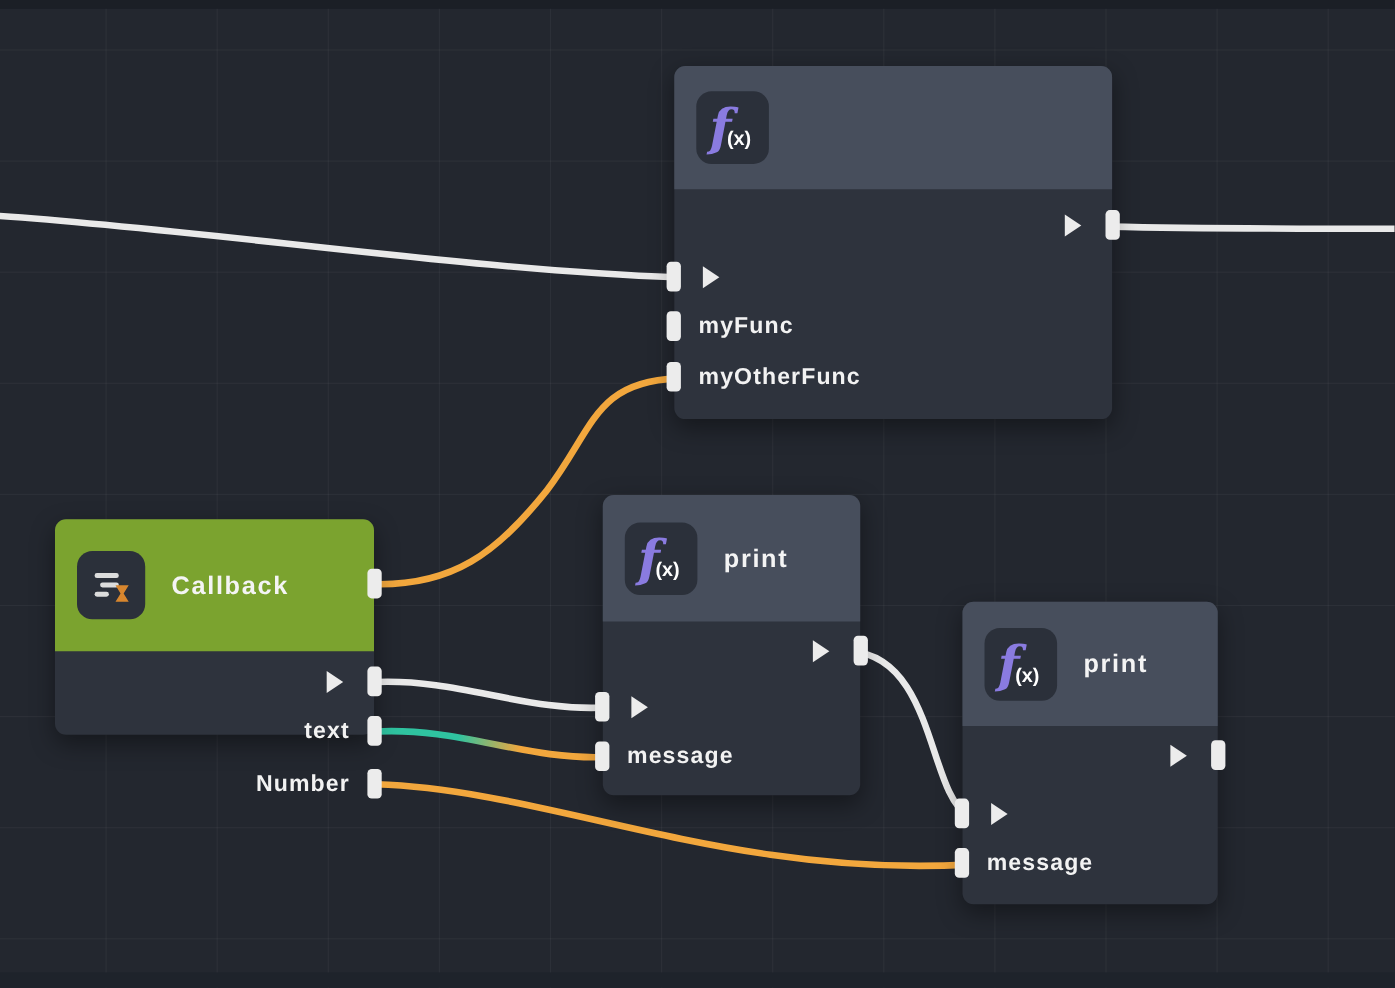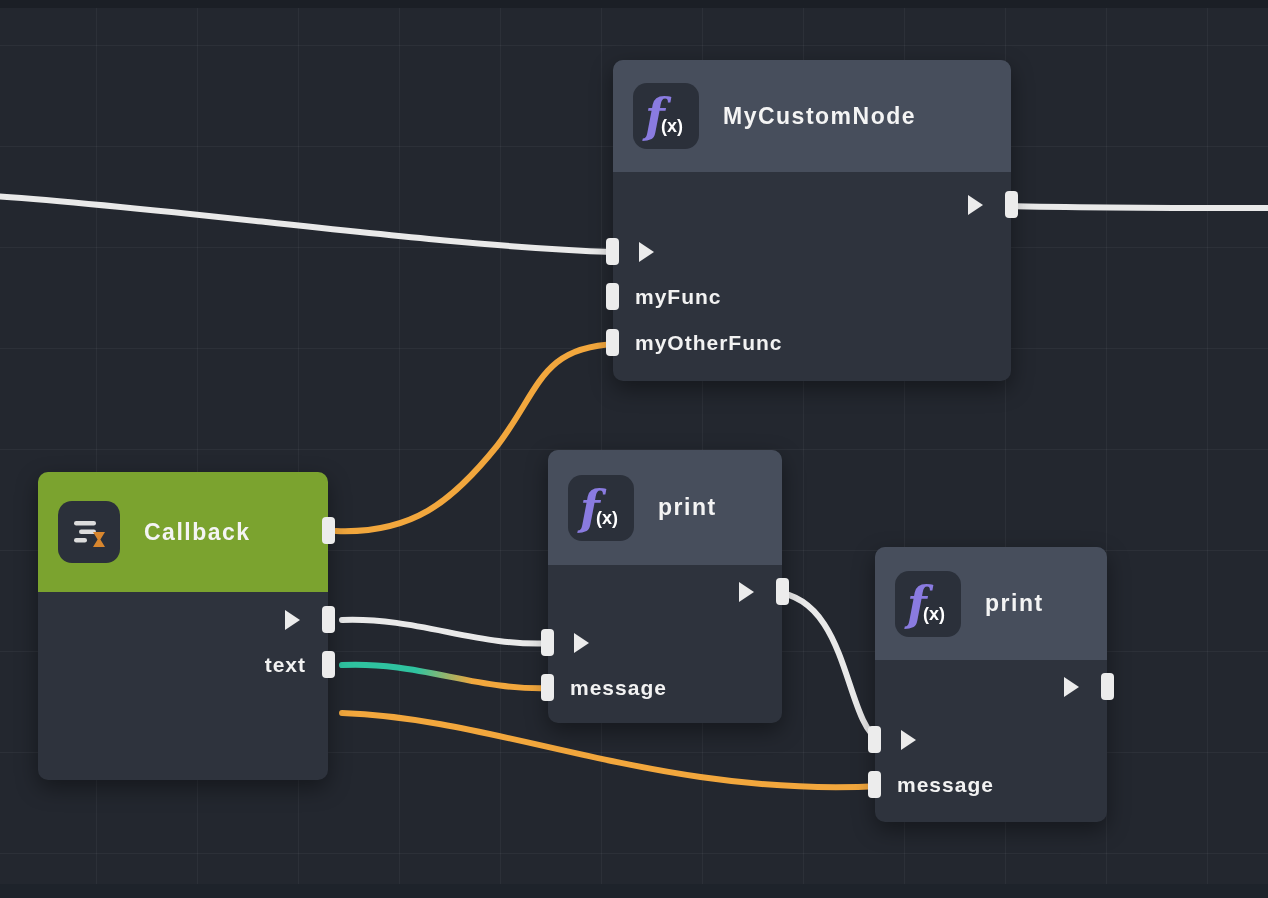--- a/index.html
+++ b/index.html
@@ -66,21 +66,21 @@
 
   
   #node-mcn { left:613px; top:60px; width:398px; height:321px; }
   #node-mcn .node-header { height:112px; }
   .mcn-out-exec  { top:131px; right:0; left:0; }
   .mcn-in-exec   { top:178px; left:0; right:0; }
   .mcn-in-myfunc { top:223px; left:0; right:0; }
   .mcn-in-myother{ top:269px; left:0; right:0; }
 
   
-  #node-cb { left:38px; top:472px; width:290px; height:308px; }
+  #node-cb { left:50px; top:472px; width:290px; height:196px; }
   #node-cb .node-header { height:120px; }
   .cb-header-pin { top:45px; }
   .cb-out-exec   { top:134px; left:0; right:0; }
   .cb-out-text   { top:179px; left:0; right:0;margin-left:44px; }
   .cb-out-number { top:227px; left:0; right:0; }
 
   
   #node-p1 { left:548px; top:450px; width:234px; height:273px; }
   #node-p1 .node-header { height:115px; }
   .p1-out-exec   { top:128px; left:0; right:0; }
@@ -123,21 +123,20 @@
   </svg>
 
   <div class="node" id="node-mcn">
     <div class="node-header">
       <div class="icon-box icon-64">
         <span class="fx">
           <span class="f">f</span>
           <span class="sub">(x)</span>
         </span>
       </div>
-      <span class="node-title">MyCustomNode</span>
     </div>
     <div class="port mcn-out-exec">
       <span class="tri tri-out"></span>
       <span class="pin edge-right"></span>
     </div>
     <div class="port mcn-in-exec">
       <span class="pin edge-left"></span>
       <span class="tri tri-in"></span>
     </div>
     <div class="port mcn-in-myfunc">
@@ -164,20 +163,24 @@
       <span class="pin edge-right cb-header-pin"></span>
     </div>
     <div class="port cb-out-exec">
       <span class="tri tri-out"></span>
       <span class="pin edge-right"></span>
     </div>
     <div class="port cb-out-text">
       <span class="port-label label-before-pin">text</span>
       <span class="pin edge-right"></span>
     </div>
+    <div class="port cb-out-number">
+      <span class="port-label label-before-pin">Number</span>
+      <span class="pin edge-right"></span>
+    </div>
   </div>
 
   <div class="node" id="node-p1">
     <div class="node-header">
       <div class="icon-box icon-64">
         <span class="fx">
           <span class="f">f</span>
           <span class="sub">(x)</span>
         </span>
       </div>

